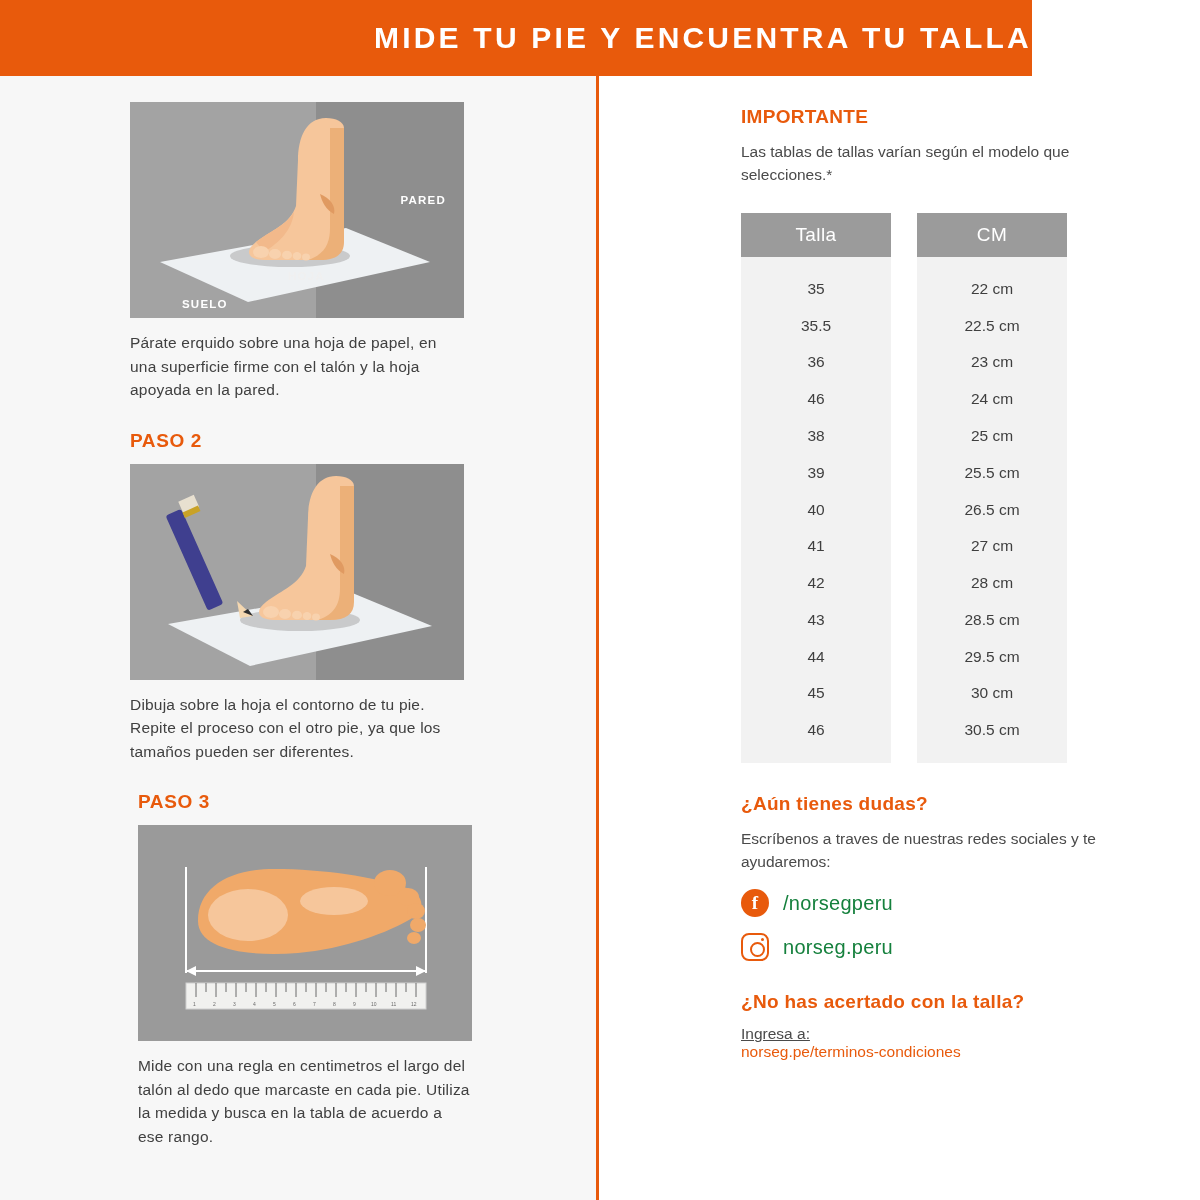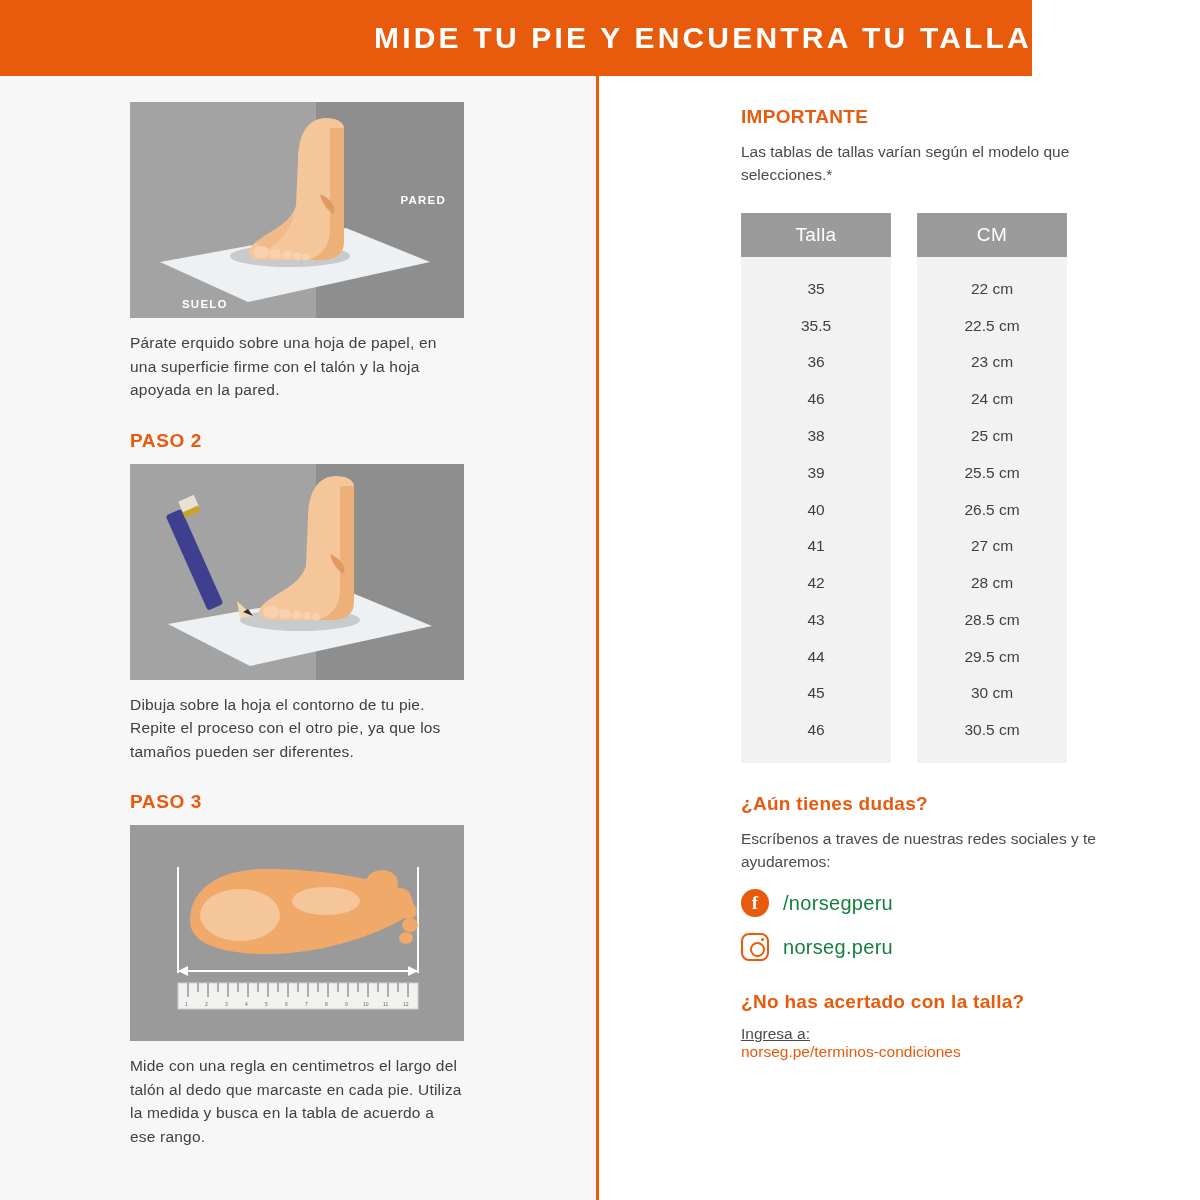--- a/index.html
+++ b/index.html
@@ -78,21 +78,21 @@
   }
   .step-text {
     width: 334px;
     color: #404040;
     font-size: 15.5px;
     line-height: 1.52;
     margin: 13px 0 0 0;
     letter-spacing: 0.2px;
   }
   .step2 { margin-top: 28px; }
-  .step3 { margin-top: 28px; }
+  .step3 { margin-top: 28px; margin-left: 8px; }
   .lbl {
     position: absolute;
     color: #ffffff;
     font-size: 11.5px;
     letter-spacing: 1.2px;
     font-weight: bold;
   }
   .lbl-dark { color: #f0f0f0; }
 
   

